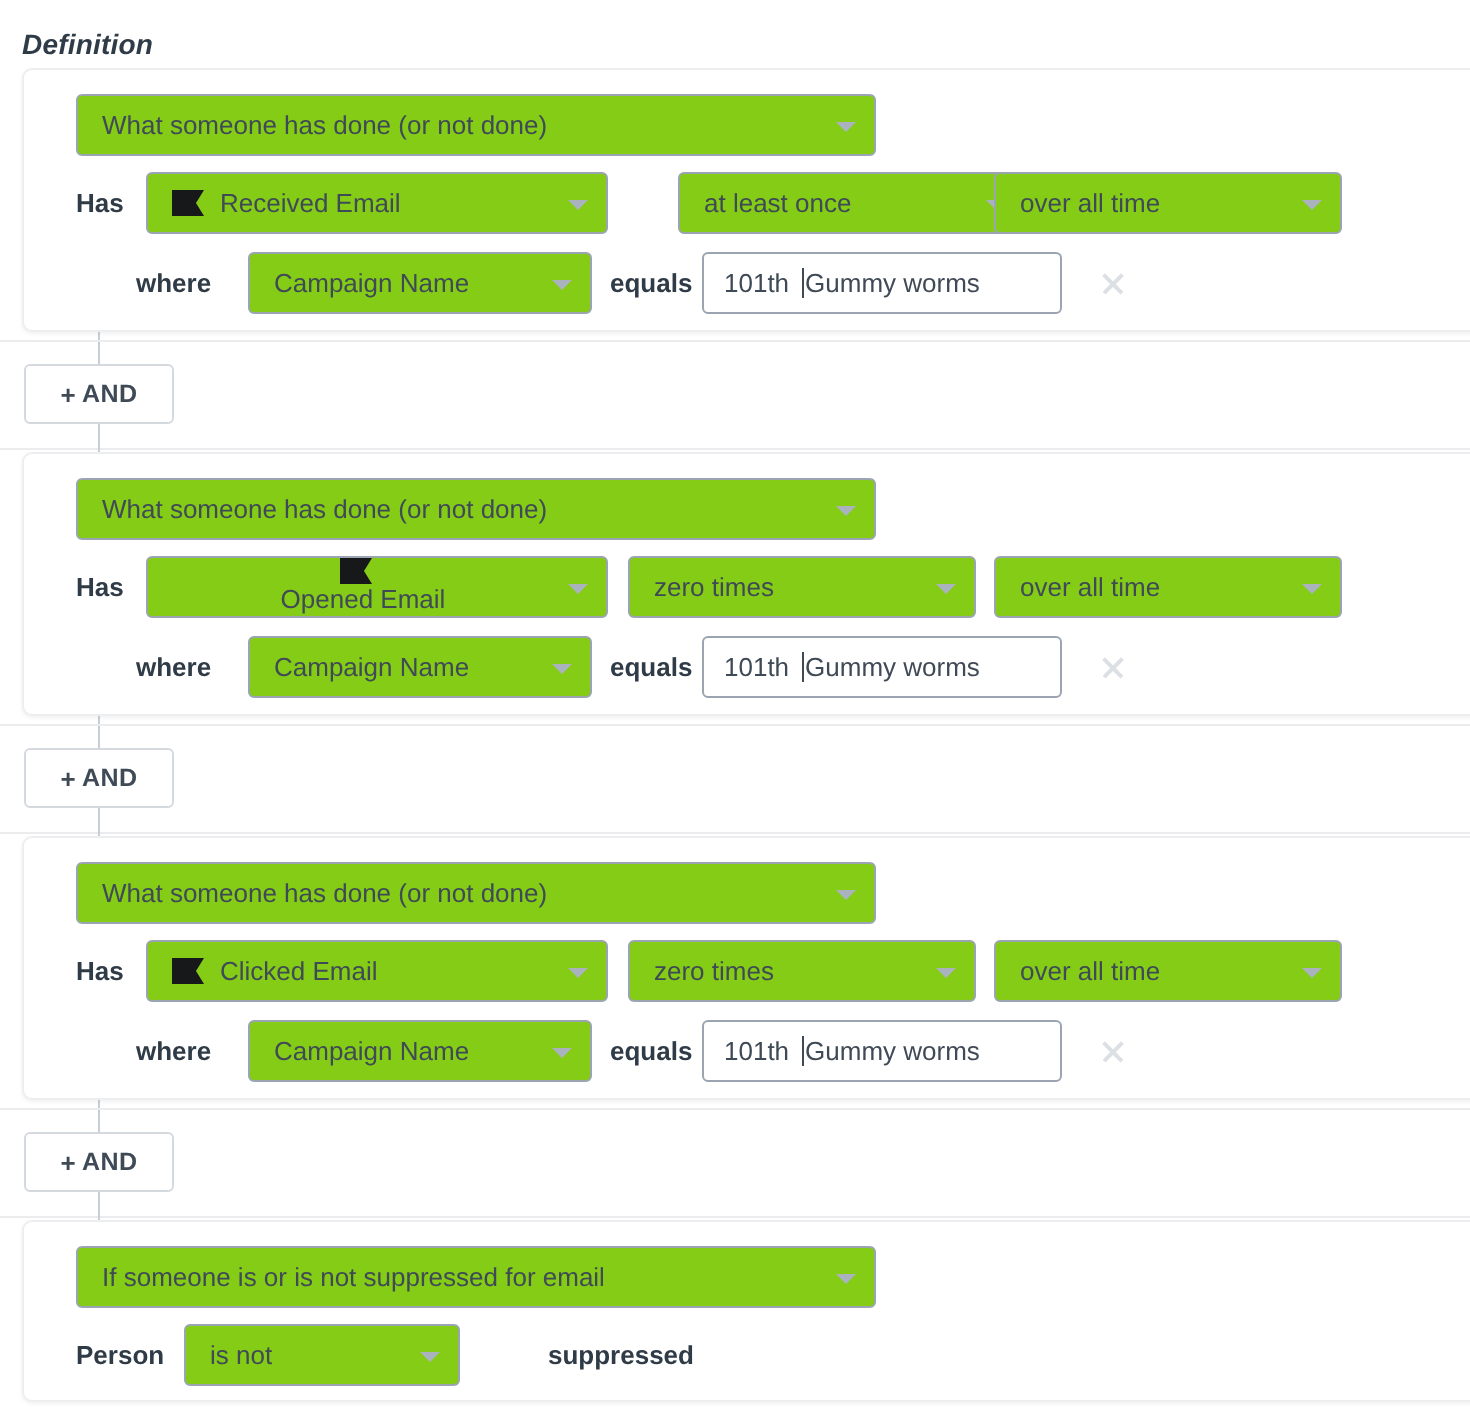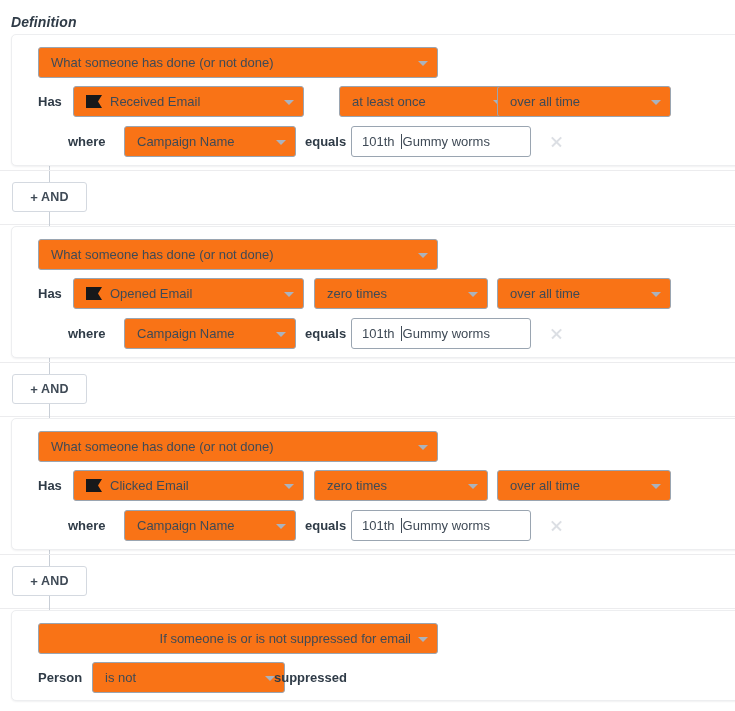--- a/index.html
+++ b/index.html
@@ -73,21 +73,21 @@
     letter-spacing: 0.2px;
     cursor: pointer;
     z-index: 3;
   }
   .and-btn .plus { margin-right: 3px; font-size: 13px; }
 
   
   .sel {
     position: absolute;
     height: 31px;
-    background: #f97316;
+    background: #84cc16;
     border: 1px solid #9aa5b1;
     border-radius: 3px;
     box-sizing: border-box;
     display: flex;
     align-items: center;
     font-size: 13px;
     color: #3f4a56;
     cursor: pointer;
     padding-left: 12px;
     padding-right: 26px;
@@ -249,21 +249,21 @@
   <div class="connector" style="top:358px;height:52px;"></div>
 
   <div class="cond-card" style="top:226px;height:132px;">
     <div class="sel" style="left:26px;top:12px;width:400px;">
       <span>What someone has done (or not done)</span>
       <span class="caret"></span>
     </div>
 
     <div class="inline-label" style="left:26px;top:51px;">Has</div>
 
-    <div class="sel" style="left:61px;top:51px;width:231px;">
+    <div class="sel" style="left:61px;top:51px;width:231px;flex-direction:column;">
       <span class="metric-icon">
         <svg width="16" height="13" viewBox="0 0 16 13">
             <path d="M0 0 H16 L12 6.5 L16 13 H0 Z" fill="#17181a"></path>
           </svg>
       </span>
       <span>Opened Email</span>
       <span class="caret"></span>
     </div>
 
     <div class="sel" style="left:302px;top:51px;width:174px;">
@@ -355,28 +355,28 @@
     <span class="plus">+</span>
       <span>AND</span>
   </div>
 
   <div class="sep" style="top:554px;"></div>
   <div class="sep" style="top:608px;"></div>
 
   <div class="connector" style="top:596px;height:28px;"></div>
 
   <div class="cond-card" style="top:610px;height:91px;">
-    <div class="sel" style="left:26px;top:12px;width:400px;justify-content:flex-end;">
+    <div class="sel" style="left:26px;top:12px;width:400px;">
       <span>If someone is or is not suppressed for email</span>
       <span class="caret"></span>
     </div>
 
     <div class="inline-label" style="left:26px;top:51px;">Person</div>
 
-    <div class="sel" style="left:80px;top:51px;width:193px;">
+    <div class="sel" style="left:80px;top:51px;width:138px;">
       <span>is not</span>
       <span class="caret"></span>
     </div>
 
     <div class="inline-label" style="left:262px;top:51px;">suppressed</div>
   </div>
 
 </div>
 
 </body></html>

